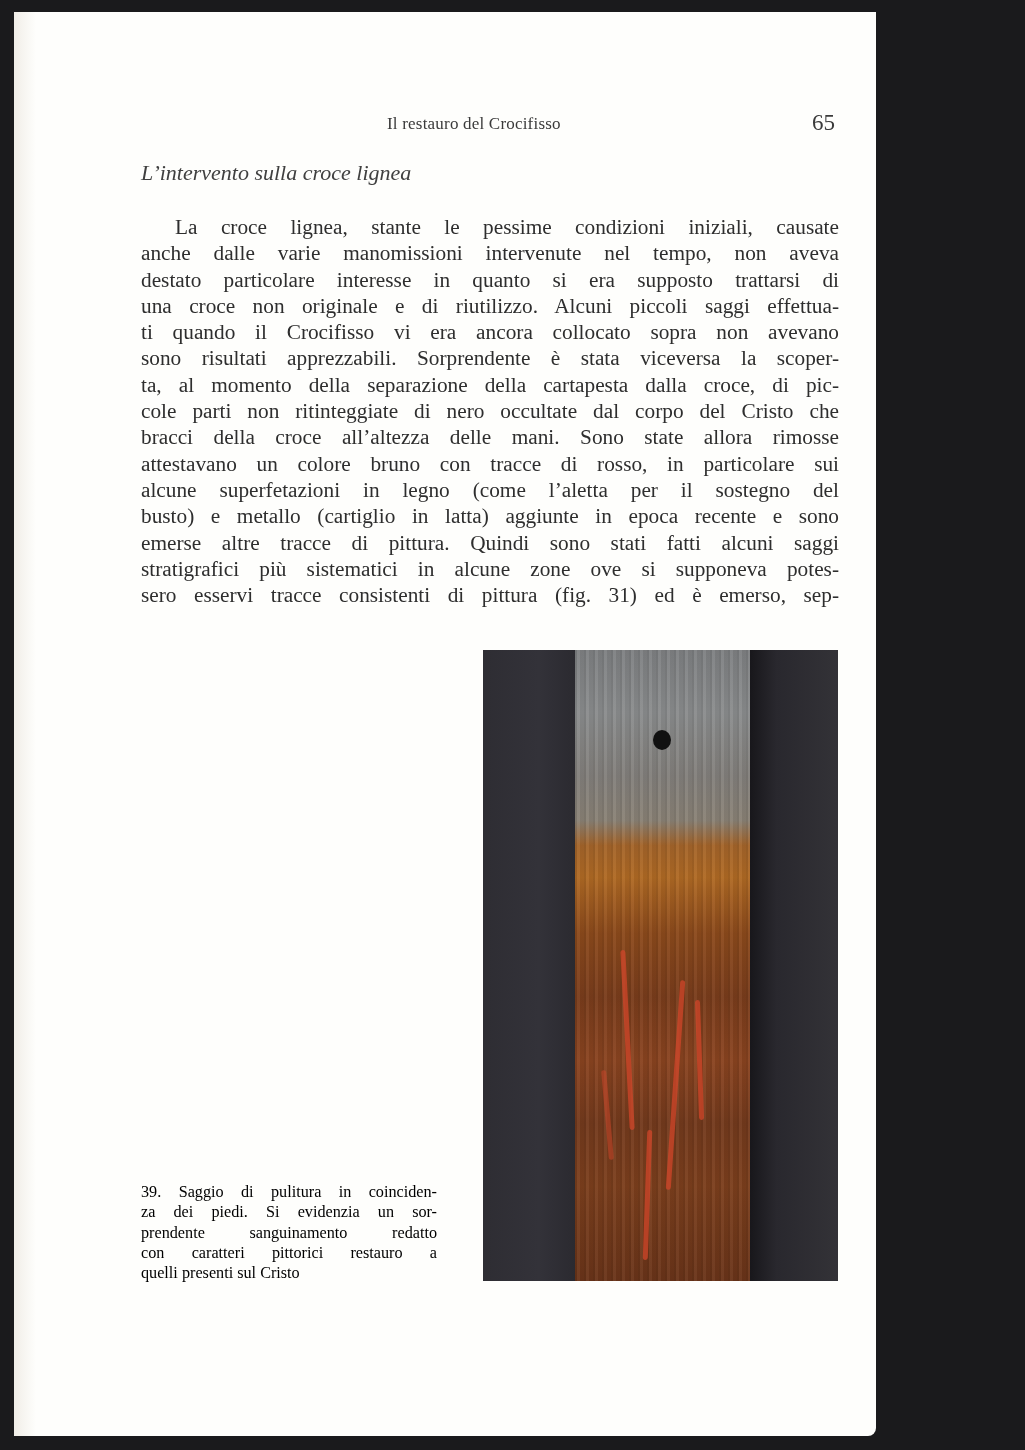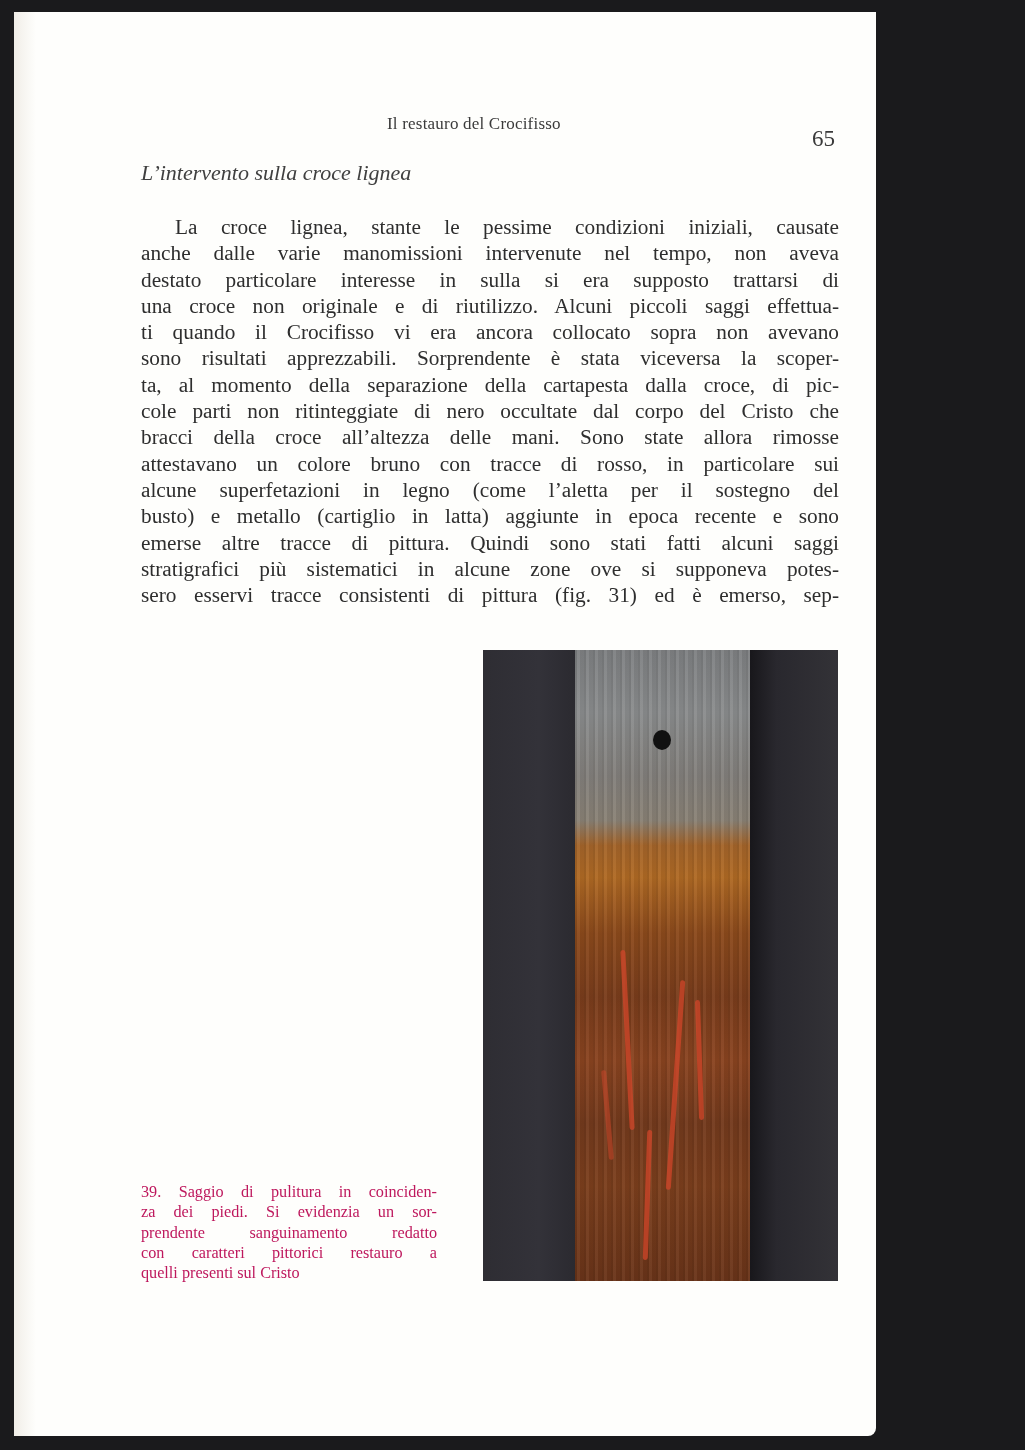--- a/index.html
+++ b/index.html
@@ -16,21 +16,21 @@
   .page-shade {
     position:absolute; left:0; top:0; width:22px; height:100%;
     background:linear-gradient(to right, rgba(230,225,215,0.55), rgba(255,255,255,0));
   }
   .running-head {
     position:absolute; left:387px; top:114px;
     font-size:17px; color:#3a3a3a; letter-spacing:0.2px;
   }
   .page-number {
     position:absolute; left:812px; top:110px;
-    font-size:23px; color:#3a3a3a;margin-top:16px;
+    font-size:23px; color:#3a3a3a;
   }
   .section-title {
     position:absolute; left:141px; top:160px;
     font-size:22px; font-style:italic; color:#404040;
   }
   .body-text {
     position:absolute; left:141px; top:214px; width:698px;
     font-size:21.3px; line-height:26.3px; color:#2e2e2e;
   }
   .body-text .line {
@@ -62,21 +62,21 @@
   .plank .streak {
     position:absolute; width:5px; border-radius:3px;
     background:#d0452a; opacity:0.75;
   }
   .plank .hole {
     position:absolute; left:78px; top:80px; width:18px; height:20px;
     border-radius:50%; background:#111;
   }
   .caption {
     position:absolute; left:141px; top:1182px; width:296px;
-    font-size:16.2px; line-height:20.3px; color:#be185d;
+    font-size:16.2px; line-height:20.3px; color:#000000;
   }
   .caption .line {
     display:block; text-align:justify; text-align-last:justify;
     white-space:nowrap; height:20.3px;
   }
   .caption .line.last { text-align-last:left; }
 </style>
 </head>
 <body>
 
@@ -84,21 +84,21 @@
   <div class="page-shade"></div>
 
   <div class="running-head" style="left:373px;top:102px;">Il restauro del Crocifisso</div>
   <div class="page-number" style="left:798px;top:98px;">65</div>
 
   <div class="section-title" style="left:127px;top:148px;">L’intervento sulla croce lignea</div>
 
   <div class="body-text" style="left:127px;top:202px;">
     <span class="line first">La croce lignea, stante le pessime condizioni iniziali, causate</span>
     <span class="line">anche dalle varie manomissioni intervenute nel tempo, non aveva</span>
-    <span class="line">destato particolare interesse in sulla si era supposto trattarsi di</span>
+    <span class="line">destato particolare interesse in quanto si era supposto trattarsi di</span>
     <span class="line">una croce non originale e di riutilizzo. Alcuni piccoli saggi effettua-</span>
     <span class="line">ti quando il Crocifisso vi era ancora collocato sopra non avevano</span>
     <span class="line">sono risultati apprezzabili. Sorprendente è stata viceversa la scoper-</span>
     <span class="line">ta, al momento della separazione della cartapesta dalla croce, di pic-</span>
     <span class="line">cole parti non ritinteggiate di nero occultate dal corpo del Cristo che</span>
     <span class="line">bracci della croce all’altezza delle mani. Sono state allora rimosse</span>
     <span class="line">attestavano un colore bruno con tracce di rosso, in particolare sui</span>
     <span class="line">alcune superfetazioni in legno (come l’aletta per il sostegno del</span>
     <span class="line">busto) e metallo (cartiglio in latta) aggiunte in epoca recente e sono</span>
     <span class="line">emerse altre tracce di pittura. Quindi sono stati fatti alcuni saggi</span>

